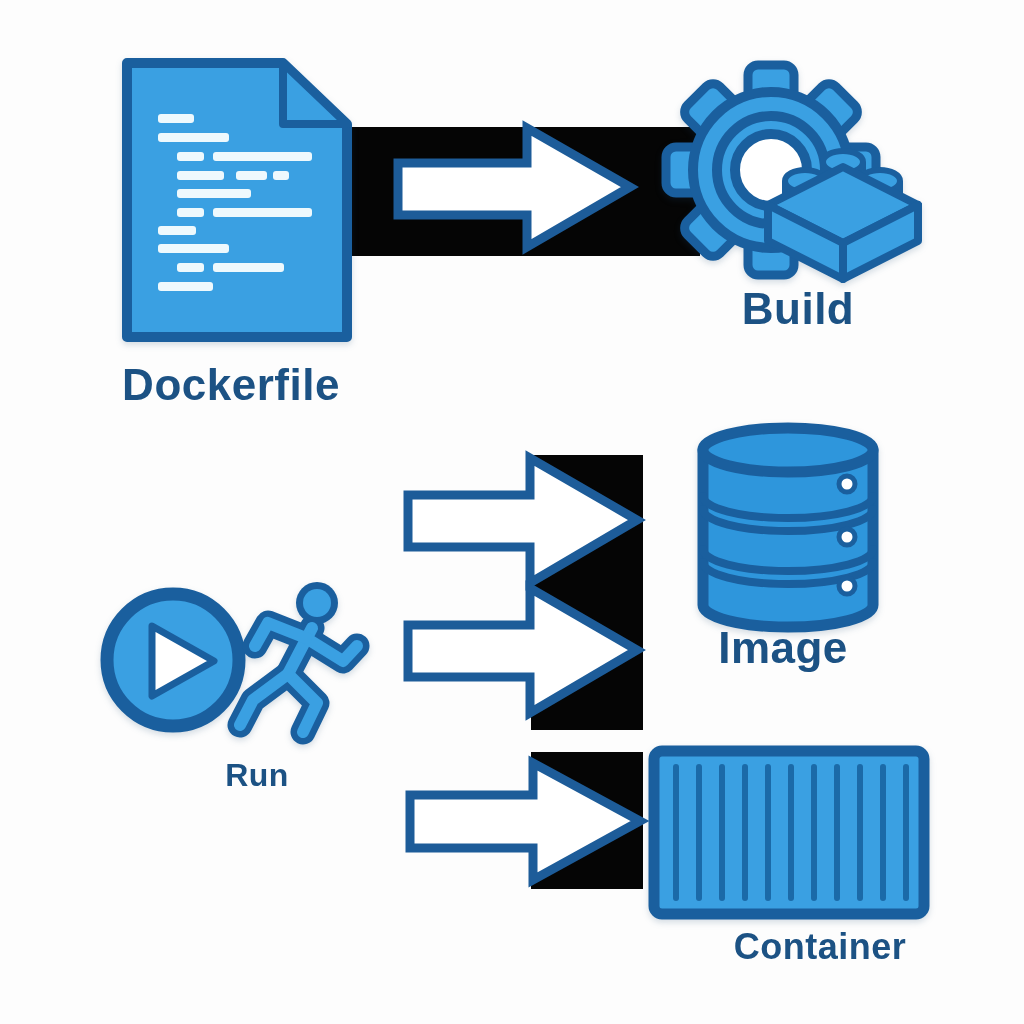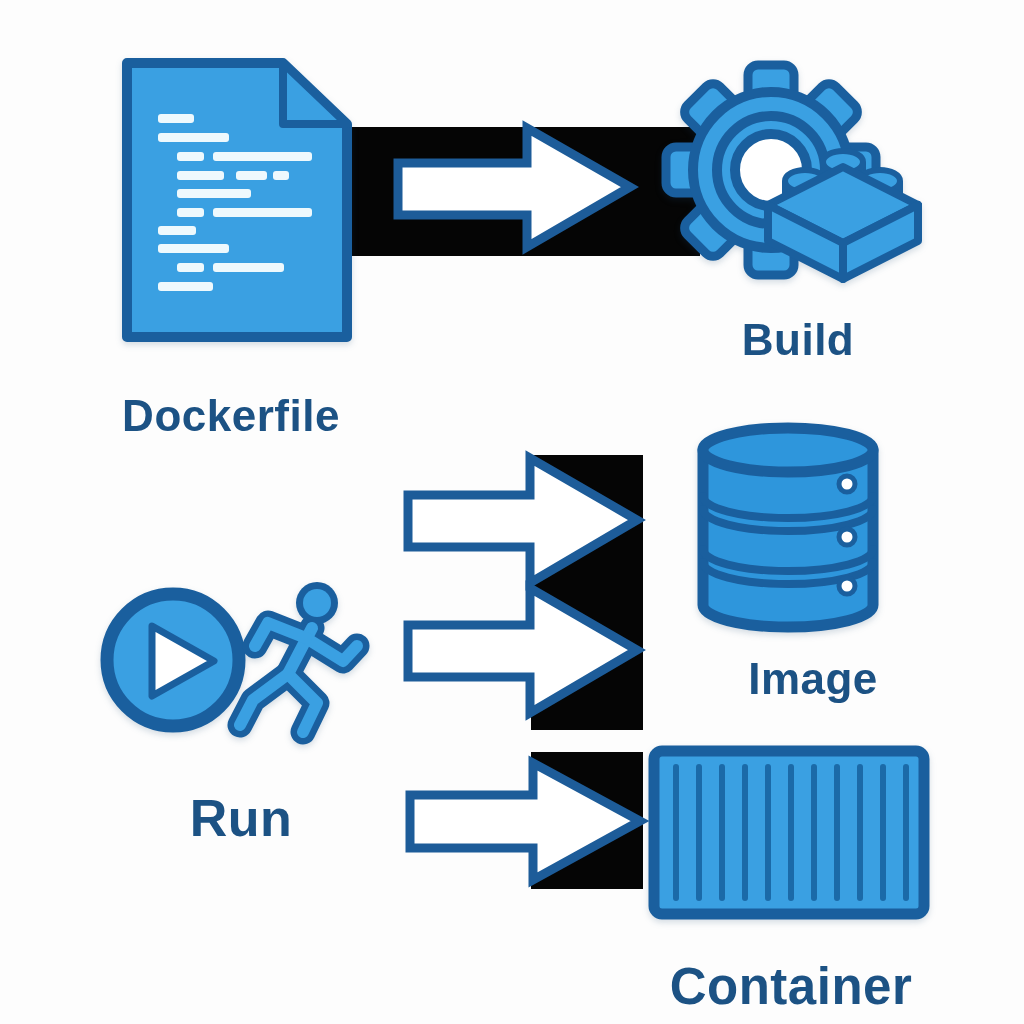--- a/index.html
+++ b/index.html
@@ -17,26 +17,26 @@
   *{margin:0;padding:0;box-sizing:border-box;}
   html,body{width:1024px;height:1024px;}
   body{background:var(--background);font-family:"Liberation Sans",sans-serif;position:relative;overflow:hidden;}
   .canvas{position:absolute;left:0;top:0;width:1024px;height:1024px;background:var(--background);}
   .band{position:absolute;background:var(--band-black);}
   .band-top{left:345px;top:127px;width:355px;height:129px;}
   .band-mid{left:531px;top:455px;width:112px;height:275px;}
   .band-bottom{left:531px;top:752px;width:112px;height:137px;}
   svg.icon{position:absolute;overflow:visible;filter:drop-shadow(0 3px 3px rgba(30,70,110,0.18));}
   svg.arrow{position:absolute;overflow:visible;}
-  .label{position:absolute;color:var(--label-text);font-weight:700;text-align:center;transform:translateX(-50%);white-space:nowrap;letter-spacing:0.5px;margin-top:31px;}
+  .label{position:absolute;color:var(--label-text);font-weight:700;text-align:center;transform:translateX(-50%);white-space:nowrap;letter-spacing:0.5px;}
   .label-dockerfile{left:231px;top:360px;font-size:44px;}
   .label-build{left:798px;top:284px;font-size:44px;}
-  .label-image{left:813px;top:623px;font-size:44px;}
-  .label-run{left:241px;top:757px;font-size:52px;}
-  .label-container{left:791px;top:926px;font-size:51px;}
+  .label-image{left:783px;top:623px;font-size:44px;}
+  .label-run{left:257px;top:757px;font-size:32px;}
+  .label-container{left:820px;top:926px;font-size:36px;}
   .shape-fill{fill:var(--icon-fill);stroke:var(--icon-outline);}
   .shape-fill-med{fill:var(--icon-fill-medium);stroke:var(--icon-outline);}
   .arrow-shape{fill:var(--arrow-fill);stroke:var(--arrow-outline);stroke-width:9;stroke-linejoin:miter;}
   .doc-line{fill:var(--doc-line);}
   .outline-stroke{stroke:var(--icon-outline);fill:none;stroke-linecap:round;stroke-linejoin:round;}
   .fill-stroke{stroke:var(--icon-fill);fill:none;stroke-linecap:round;stroke-linejoin:round;}
 </style>
 </head>
 <body>
 

